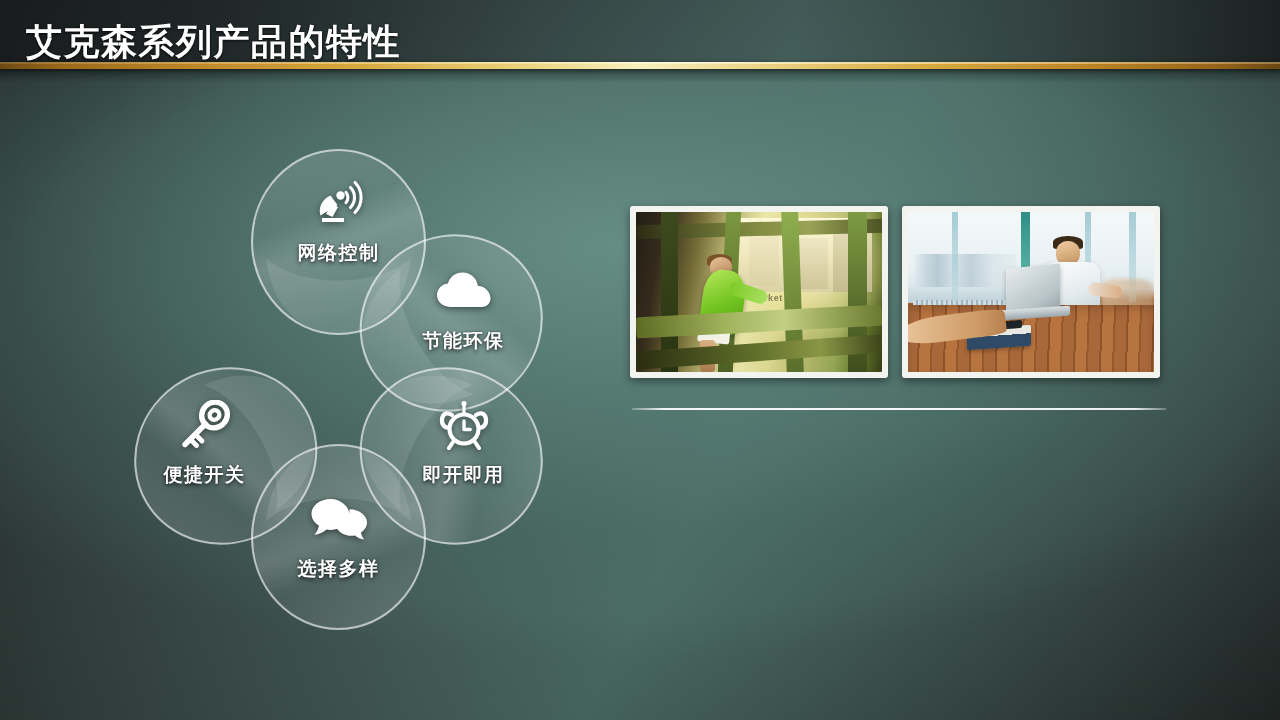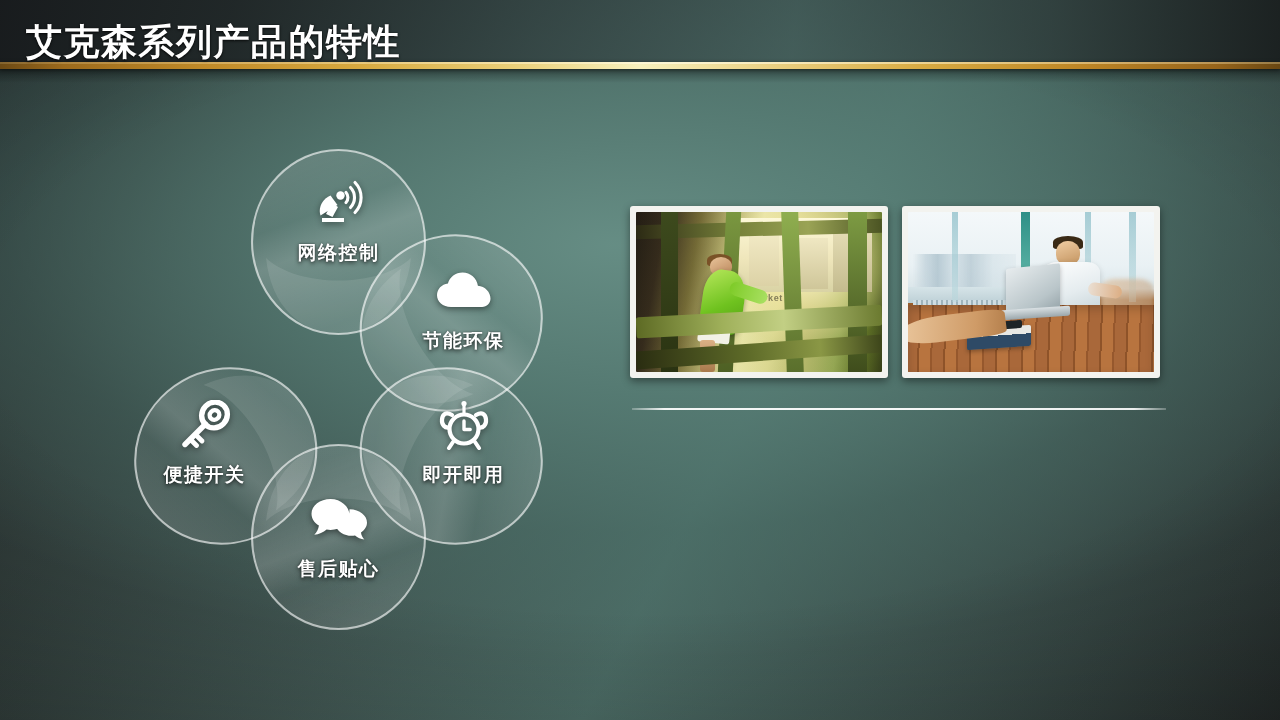--- a/index.html
+++ b/index.html
@@ -417,21 +417,21 @@
         <span class="petal-icon-wrap">
           <svg class="petal-icon" width="58" height="44" viewBox="0 0 58 44" fill="currentColor">
             <path d="M20.5 2 C10 2 1.5 8.6 1.5 16.8 C1.5 21.6 4.4 25.9 8.9 28.6 C8.5 32 6.8 35.3 4.3 37.8
                      C8.9 37.4 13.3 35.5 16.6 32.6 C17.9 32.8 19.2 32.9 20.5 32.9 C31 32.9 39.5 26.2 39.5 18
                      C39.5 9.8 31 2 20.5 2 Z"></path>
             <path d="M39.5 12.2 C50 12.5 57 18.6 57 25.5 C57 29.5 54.7 33.1 51 35.4 C51.3 38 52.5 40.5 54.4 42.4
                      C50.9 42.1 47.5 40.7 45 38.5 C43.9 38.7 42.8 38.8 41.7 38.8 C34 38.8 27.4 34.4 25.6 28.4
                      C33.9 26.6 39.9 20.5 39.5 12.2 Z"></path>
           </svg>
         </span>
-        <span class="petal-label">售后贴心</span>
+        <span class="petal-label">选择多样</span>
       </div>
     </div>
 
     <div class="petal" id="petal-4">
       <div class="petal-body">
         <svg class="petal-svg" viewBox="0 0 205 205">
           <path d="M102.5 196 C52 196 16 150 16 104 C16 52 56 12 102.5 12 C149 12 189 52 189 104 C189 150 153 196 102.5 196 Z" fill="url(#g0)" stroke="rgba(255,255,255,0.62)" stroke-width="2.1"></path>
           <path d="M30 120 C62 150 143 150 175 120 C170 168 140 196 102.5 196 C65 196 35 168 30 120 Z" fill="rgba(255,255,255,0.10)"></path>
         </svg>
       </div>

